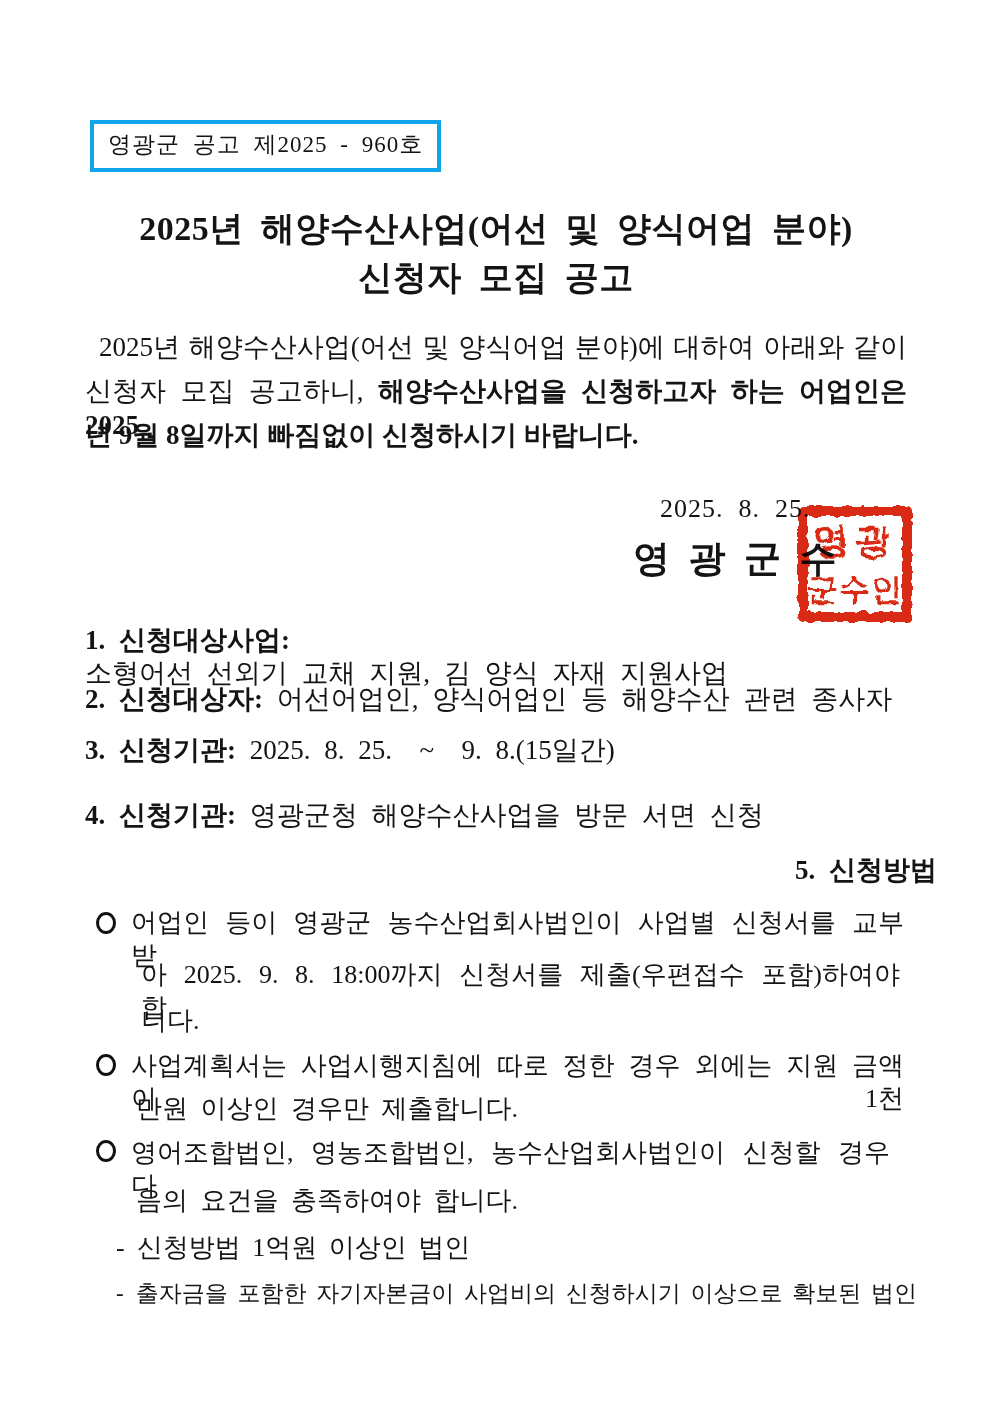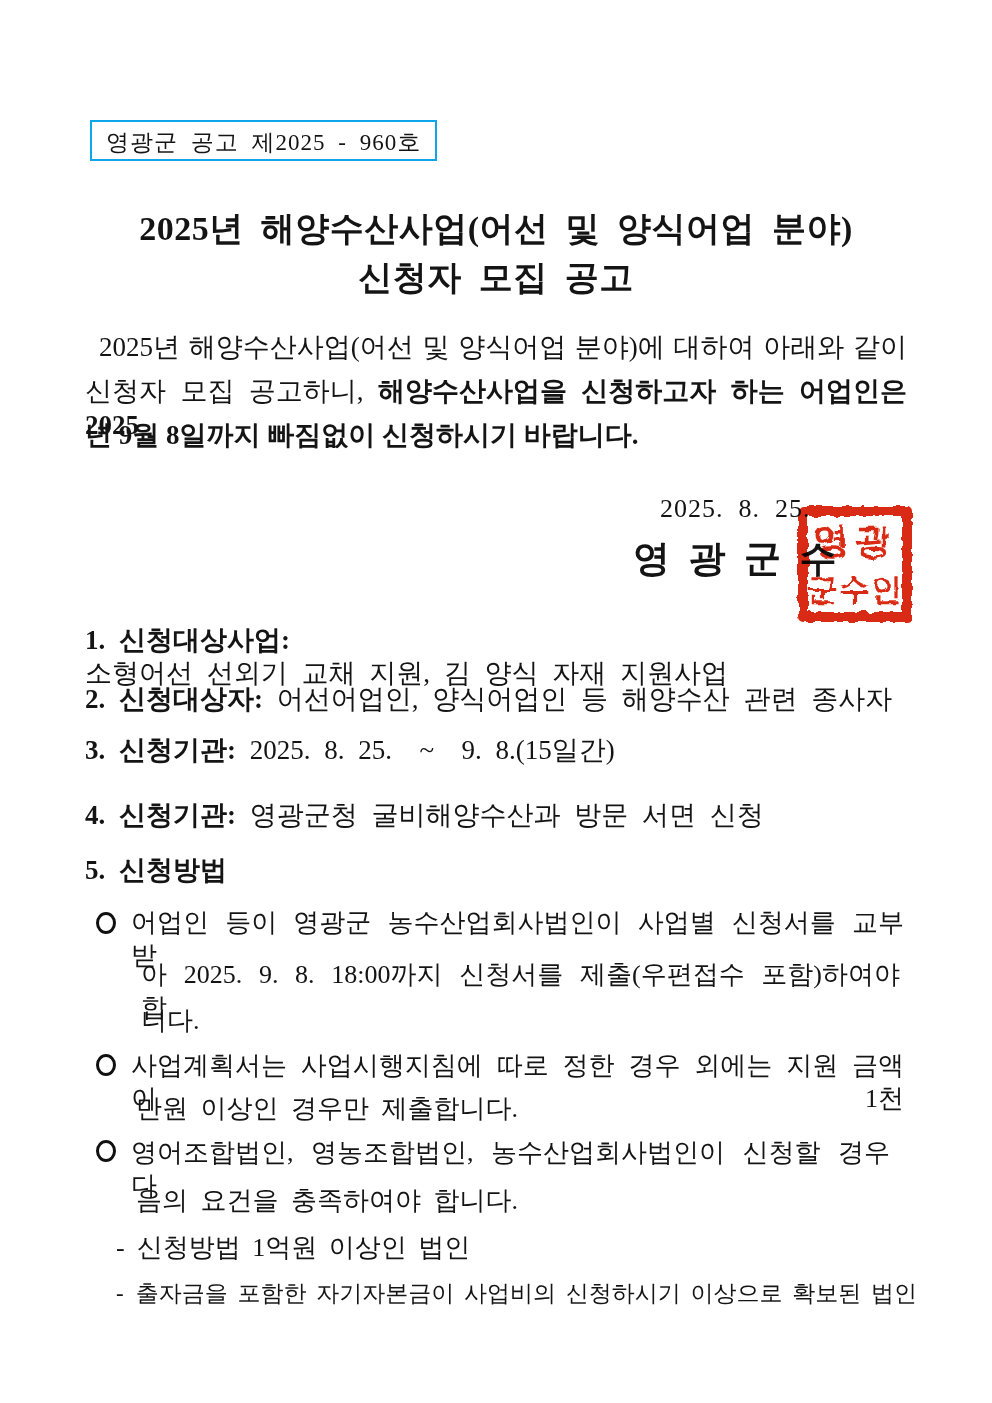--- a/index.html
+++ b/index.html
@@ -9,22 +9,22 @@
     background:#ffffff;
     font-family:"Liberation Serif","DejaVu Serif",serif;
     color:#141414;
     overflow:hidden;
   }
   .b{font-weight:bold;}
 
   
   .notice-box{
     position:absolute;left:90px;top:120px;
-    border:2px solid #0ea5e9;
-    padding:5px 14px 1px 14px;
+    border:4px solid #0ea5e9;
+    padding:5px 14px 8px 14px;
     font-size:23px;letter-spacing:1px;word-spacing:6px;
   }
 
   
   .title{
     position:absolute;left:0;right:0;top:204px;
     text-align:center;font-weight:bold;
     font-size:34px;line-height:49px;letter-spacing:0.5px;word-spacing:8px;
   }
 
@@ -117,23 +117,23 @@
     <span class="item-text">어선어업인, 양식어업인 등 해양수산 관련 종사자</span>
   </div>
   <div class="item" style="top:734px;">
     <span class="b">3.</span>
     <span class="b">신청기관:</span>
     <span class="item-text">2025. 8. 25.  ~  9. 8.(15일간)</span>
   </div>
   <div class="item" style="top:799px;">
     <span class="b">4.</span>
     <span class="b">신청기관:</span>
-    <span class="item-text">영광군청 굴비해양수산과 방문 서면 신청</span>
+    <span class="item-text">영광군청 해양수산사업을 방문 서면 신청</span>
   </div>
-  <div class="item" style="top:854px;">
+  <div class="item" style="top:854px;text-align:right;">
     <span class="b">5.</span>
     <span class="b">신청방법</span>
   </div>
 
   <span class="bullet-marker" style="top:912px;"></span>
   <div class="bullet-text jlast" style="top:906px;left:131px;right:88px;">어업인 등이 영광군 농수산업회사법인이 사업별 신청서를 교부받</div>
   <div class="bullet-text jlast" style="top:958px;left:141px;right:92px;">아 2025. 9. 8. 18:00까지 신청서를 제출(우편접수 포함)하여야 합</div>
   <div class="bullet-text" style="top:1004px;left:141px;">니다.</div>
 
   <span class="bullet-marker" style="top:1054px;"></span>

